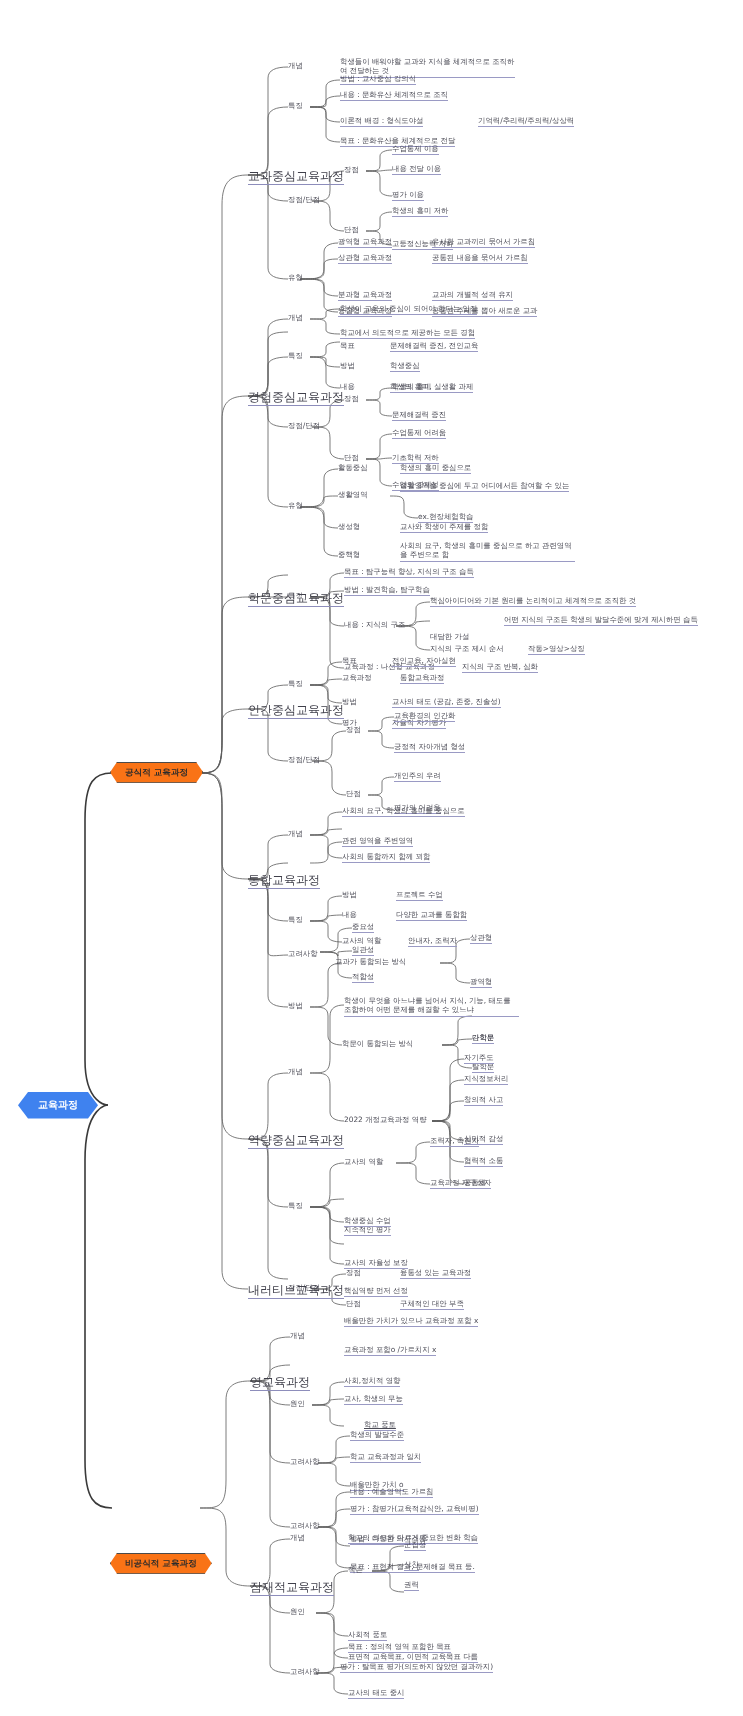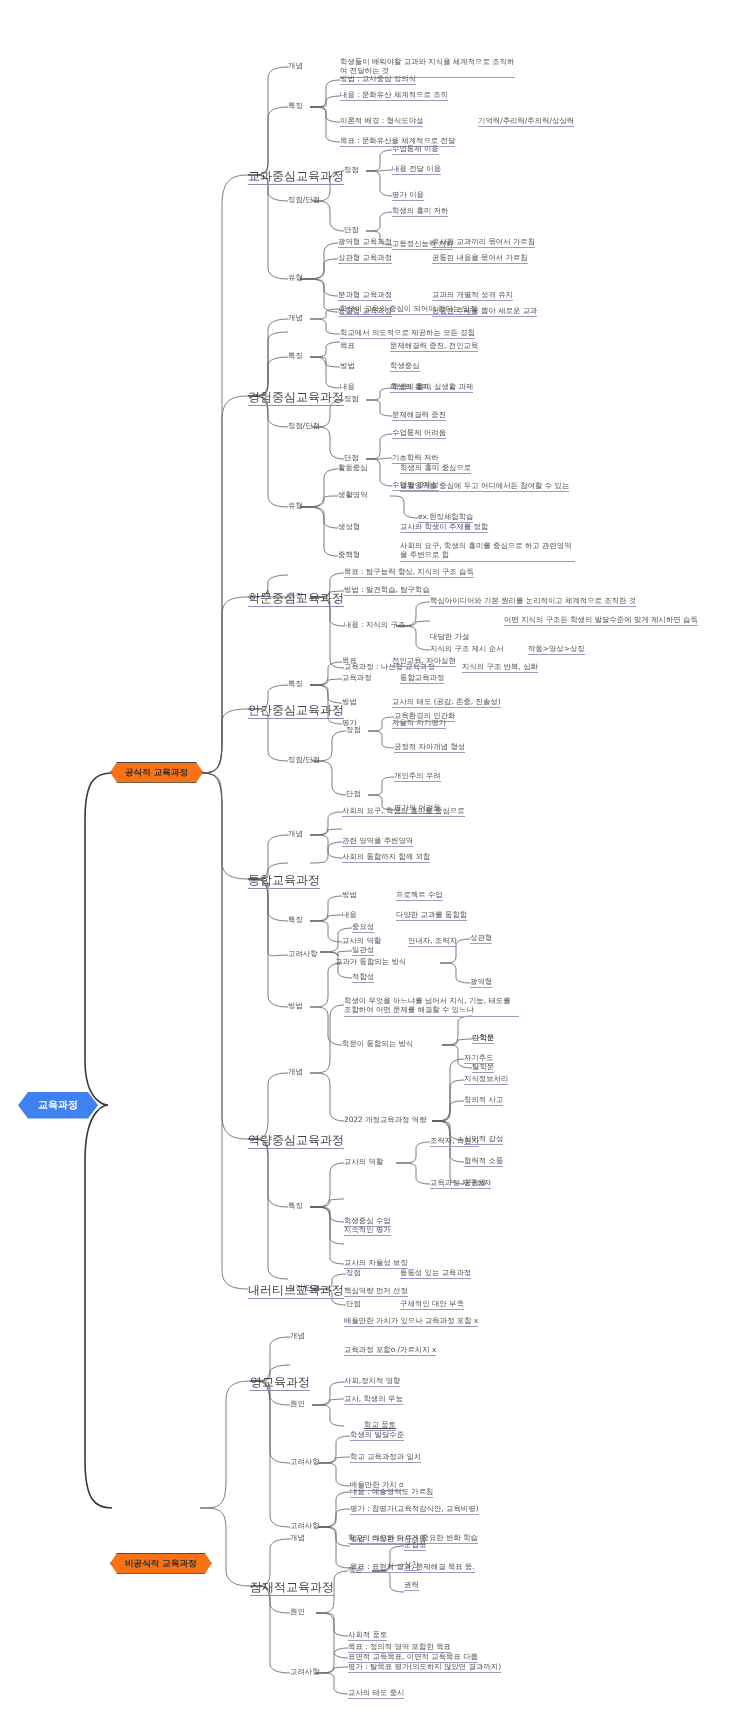--- a/index.html
+++ b/index.html
@@ -445,16 +445,16 @@
   <div class="node leaf" style="left:348px; top:1533px;">학교의 의도와 다르게 중요한 변화 학습</div>
   <div class="node branch" style="left:290px; top:1607px;">원인</div>
   <div class="node branch" style="left:348px; top:1565px;">잭슨</div>
   <div class="node leaf" style="left:404px; top:1540px;">군집성</div>
   <div class="node leaf" style="left:404px; top:1560px;">상찬</div>
   <div class="node leaf" style="left:404px; top:1580px;">권력</div>
   <div class="node leaf" style="left:348px; top:1630px;">사회적 풍토</div>
   <div class="node leaf" style="left:348px; top:1652px;">표면적 교육목표, 이면적 교육목표 다름</div>
   <div class="node branch" style="left:290px; top:1667px;">고려사항</div>
   <div class="node leaf" style="left:348px; top:1642px;">목표 : 정의적 영역 포함한 목표</div>
-  <div class="node leaf" style="left:348px; top:1662px;">평가 : 탈목표 평가(의도하지 않았던 결과까지)</div>
+  <div class="node leaf" style="left:340px; top:1662px;">평가 : 탈목표 평가(의도하지 않았던 결과까지)</div>
   <div class="node leaf" style="left:348px; top:1688px;">교사의 태도 중시</div>
 
 </div>
 
 </body></html>

